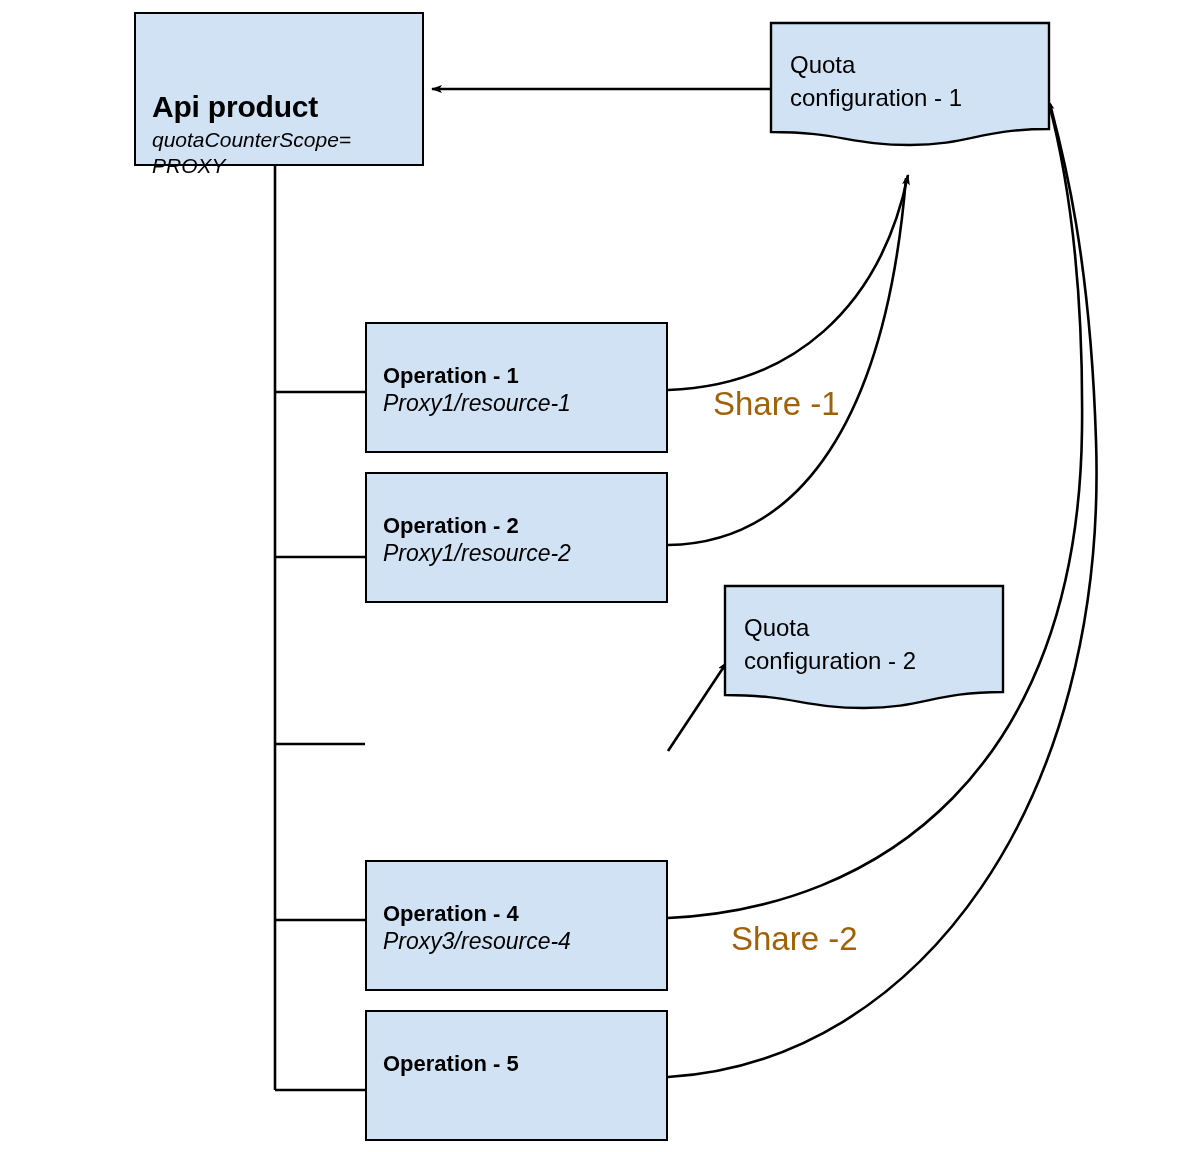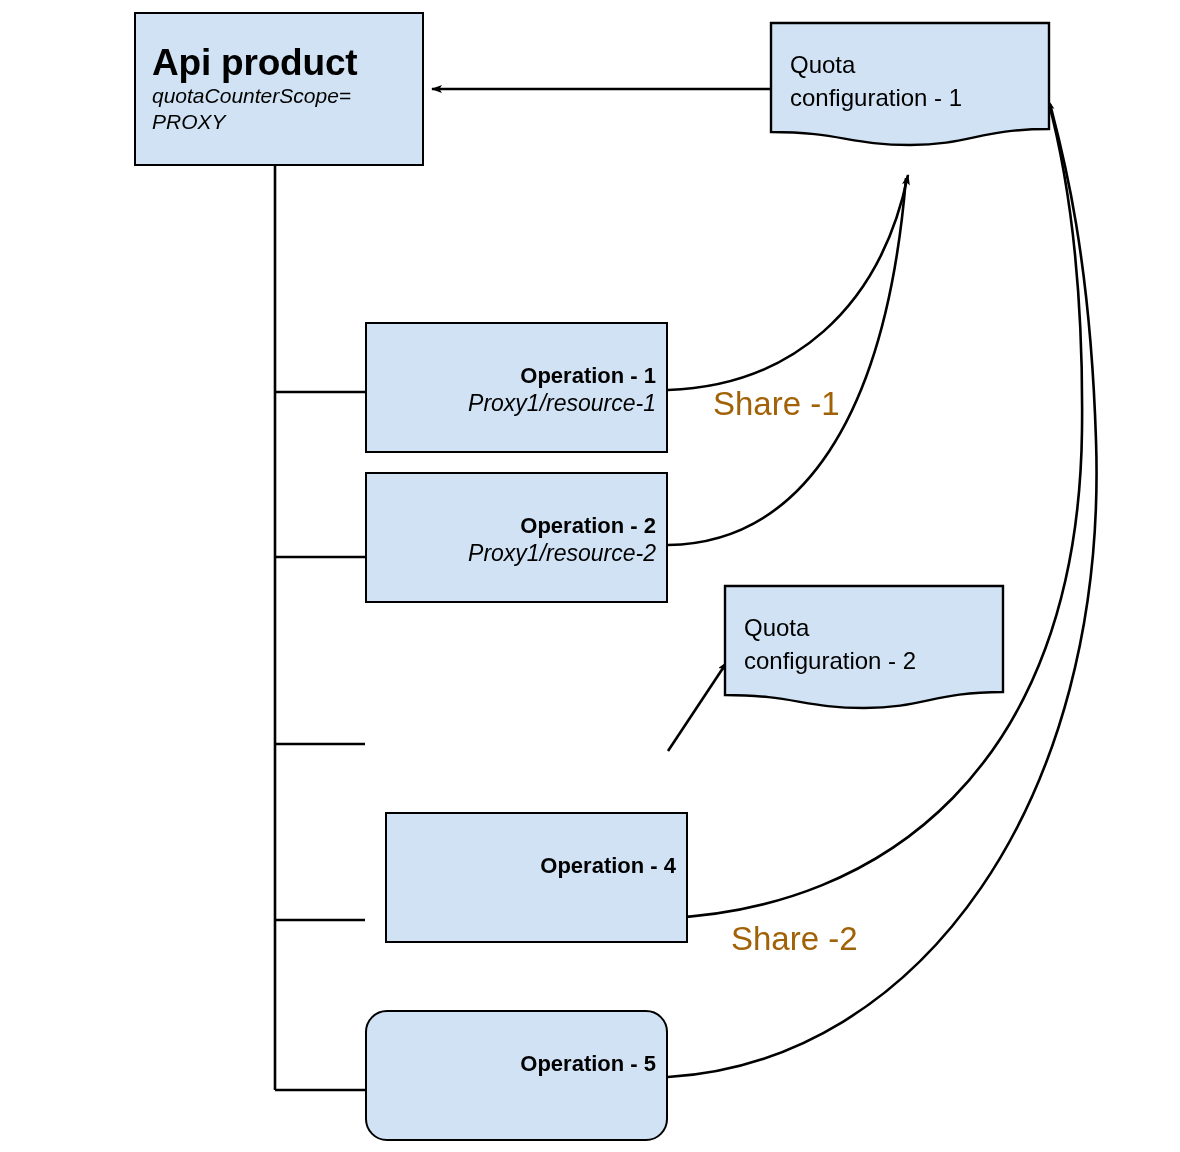--- a/index.html
+++ b/index.html
@@ -48,50 +48,51 @@
 
   
   #node-api-product {
     left: 134px;
     top: 12px;
     width: 290px;
     height: 154px;
   }
   #node-api-product .node-text { top: 32px; }
   #node-api-product .node-title {
-    font-size: 37px;
+    font-size: 30px;
     line-height: 34px;
     letter-spacing: -0.2px;
+    margin-top: 44px;
   }
   #node-api-product .node-sub {
     font-size: 21px;
     line-height: 26px;
     margin-top: 3px;
   }
 
   
   .op-node {
     left: 365px;
     width: 303px;
     height: 131px;
   }
-  .op-node .node-text { top: 38px; text-align: right; }
+  .op-node .node-text { top: 38px; }
   .op-node .node-title {
     font-size: 22px;
     line-height: 27px;
   }
   .op-node .node-sub {
     font-size: 23px;
     line-height: 29px;
   }
   #node-op-1 { top: 322px; }
   #node-op-2 { top: 472px; }
   #node-op-3 { top: 673px; }
-  #node-op-4 { top: 812px; margin-left: 20px; }
-  #node-op-5 { top: 1010px; border-radius: 22px; }
+  #node-op-4 { top: 860px; }
+  #node-op-5 { top: 1010px; }
 
   
   .doc-node {
     position: absolute;
     background: transparent;
     border: none;
   }
   .doc-node svg {
     position: absolute;
     left: 0;
@@ -194,20 +195,21 @@
     <div class="node-text">
       <div class="node-title">Operation - 2</div>
       <div class="node-sub">Proxy1/resource-2</div>
     </div>
   </div>
 
 
   <div class="node op-node" id="node-op-4">
     <div class="node-text">
       <div class="node-title">Operation - 4</div>
+      <div class="node-sub">Proxy3/resource-4</div>
     </div>
   </div>
 
   <div class="node op-node" id="node-op-5">
     <div class="node-text">
       <div class="node-title">Operation - 5</div>
     </div>
   </div>
 
   <div class="doc-node" id="node-quota-1">

